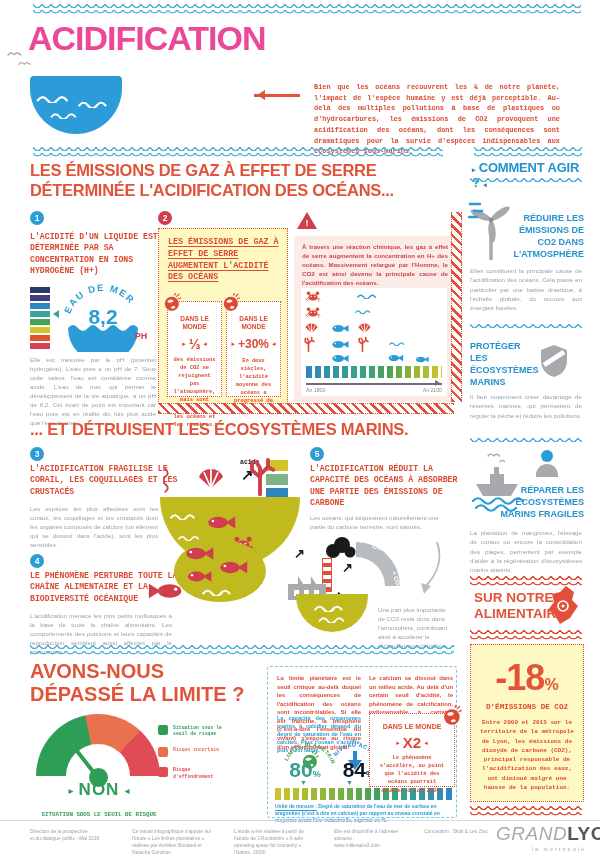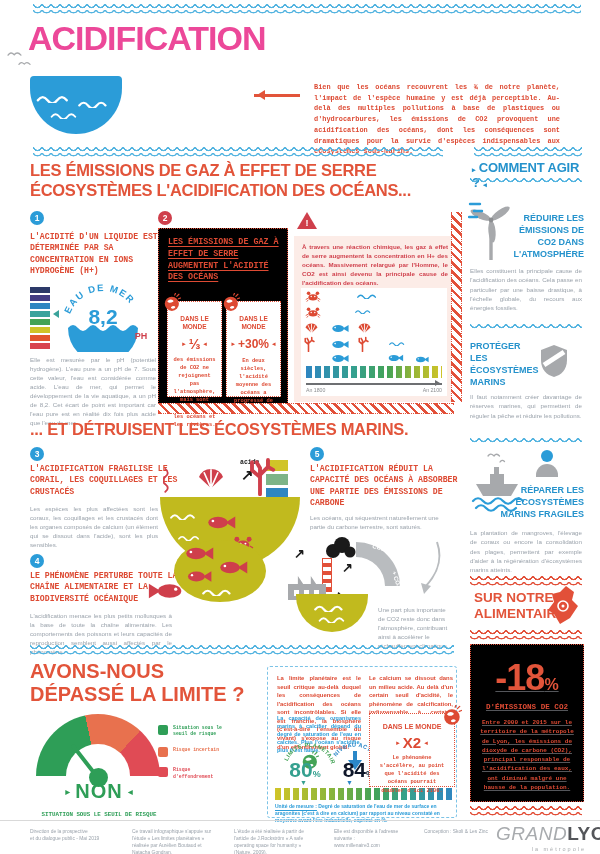--- a/index.html
+++ b/index.html
@@ -23,21 +23,21 @@
   .h-sec{font-size:16.5px;line-height:20px;font-weight:bold;letter-spacing:-0.3px;color:#e2543a;}
   .h-limit{font-size:20px;line-height:23px;font-weight:bold;color:#e2543a;}
   .h-side{font-size:13px;font-weight:bold;color:#2492cc;letter-spacing:-0.2px;}
   .h-terr{font-size:13.5px;line-height:16px;font-weight:bold;color:#e2543a;}
   .ptitle{font-size:8.2px;line-height:1.4;font-weight:bold;color:#dd4a33;}
   .pbody{font-size:6.2px;line-height:1.45;color:#9aa2ab;text-align:justify;}
   .numc{width:14px;height:14px;border-radius:50%;background:#2b9cd8;color:#fff;font-size:8.5px;
         font-weight:bold;text-align:center;line-height:14px;}
   .numc.r{background:#cf3f4b;}
   
-  .pinkcard{background:#000000;border:1.5px dotted #e25039;text-decoration:underline;}
+  .pinkcard{background:#fef9c3;border:1.5px dotted #e25039;}
   .whitecard{background:#fff;border:1px dotted #e25039;}
   .kicker{font-size:6.5px;font-weight:bold;color:#dd4a33;text-align:center;line-height:1.3;}
   .valrow{display:flex;align-items:center;justify-content:center;gap:3px;color:#dd4a33;}
   .tri{font-size:7px;color:#dd4a33;}
   .cardtxt{font-size:5.4px;line-height:1.5;font-weight:bold;color:#dd4a33;text-align:center;}
   .sideact-t{font-size:9px;line-height:1.35;font-weight:bold;color:#2492cc;}
   .sideact-b{font-size:6.2px;line-height:1.5;color:#9aa2ab;text-align:justify;}
   
   .phb{width:20px;height:5.5px;margin-bottom:2.5px;}
   .ph0{background:#2c3968}.ph1{background:#433c83}.ph2{background:#2e86c1}.ph3{background:#3aa39b}
@@ -166,21 +166,21 @@
     <div class="wav wav-blue"></div>
       <div class="wav wav-blue"></div>
   </div>
   <div class="abs" style="left:474px;top:147px;width:108px;">
     <div class="wav wav-blue"></div>
       <div class="wav wav-blue"></div>
   </div>
 
   <div class="abs h-sec" style="left:30px;top:160px;width:420px;">
     <div>LES ÉMISSIONS DE GAZ À EFFET DE SERRE</div>
-    <div>ÉCOSYSTÈMES L'ACIDIFICATION DES OCÉANS...</div>
+    <div>DÉTERMINÉE L'ACIDIFICATION DES OCÉANS...</div>
   </div>
 
   <div class="abs numc" style="left:30px;top:211px;">1</div>
   <div class="abs mono ptitle" style="left:30px;top:231px;width:128px;">L'ACIDITÉ D'UN LIQUIDE EST DÉTERMINÉE PAR SA CONCENTRATION EN IONS HYDROGÈNE (H+)</div>
 
   <div class="abs" style="left:30px;top:287px;">
     <div class="phb ph0"></div>
     <div class="phb ph1"></div>
     <div class="phb ph2"></div>
     <div class="phb ph3"></div>
@@ -473,21 +473,21 @@
       <span class="lgtxt" style="color:#e8714e;width:58px;">Risque incertain</span>
     </div>
     <div style="display:flex;gap:5px;">
       <span class="lgsq" style="background:#e04b55;"></span>
       <span class="lgtxt" style="color:#e04b55;width:58px;">Risque d'effondrement</span>
     </div>
   </div>
 
   <div class="abs" style="left:36px;top:780px;width:126px;display:flex;align-items:center;justify-content:center;gap:5px;">
     <span class="tri" style="color:#2e9e57;font-size:10px;">▸</span>
-    <span class="b" style="font-size:20px;color:#2e9e57;letter-spacing:1px;">NON</span>
+    <span class="b" style="font-size:17px;color:#2e9e57;letter-spacing:1px;">NON</span>
     <span class="tri" style="color:#2e9e57;font-size:10px;">◂</span>
   </div>
   <div class="abs mono b" style="left:14px;top:811px;width:170px;text-align:center;font-size:5.8px;color:#2e9e57;">SITUATION SOUS LE SEUIL DE RISQUE</div>
 
   <div class="abs dotted-dash" style="left:267px;top:666px;width:188px;height:150px;">
     <div class="abs b" style="left:9px;top:7px;width:84px;font-size:5.9px;line-height:1.45;color:#dd4a33;text-align:justify;">La limite planétaire est le seuil critique au-delà duquel les conséquences de l'acidification des océans sont incontrôlables. Si elle est franchie, la biosphère (c'est-à-dire l'ensemble du vivant) s'expose au risque d'un effondrement global.</div>
     <div class="abs b" style="left:101px;top:7px;width:84px;font-size:5.9px;line-height:1.45;color:#dd4a33;text-align:justify;">Le calcium se dissout dans un milieu acide. Au delà d'un certain seuil d'acidité, le phénomène de calcification, indispensable à certains organismes marins, est impossible.</div>
     <div class="abs b" style="left:9px;top:48px;width:84px;font-size:5.5px;line-height:1.45;color:#2b9cd8;text-align:justify;">La capacité des organismes marins à calcifier dépend du degré de saturation de l'eau en calcites. Plus l'océan s'acidifie, plus il est faible.</div>
 
     <svg class="abs" style="left:14px;top:66px;" width="54" height="42" viewBox="0 0 54 42">

